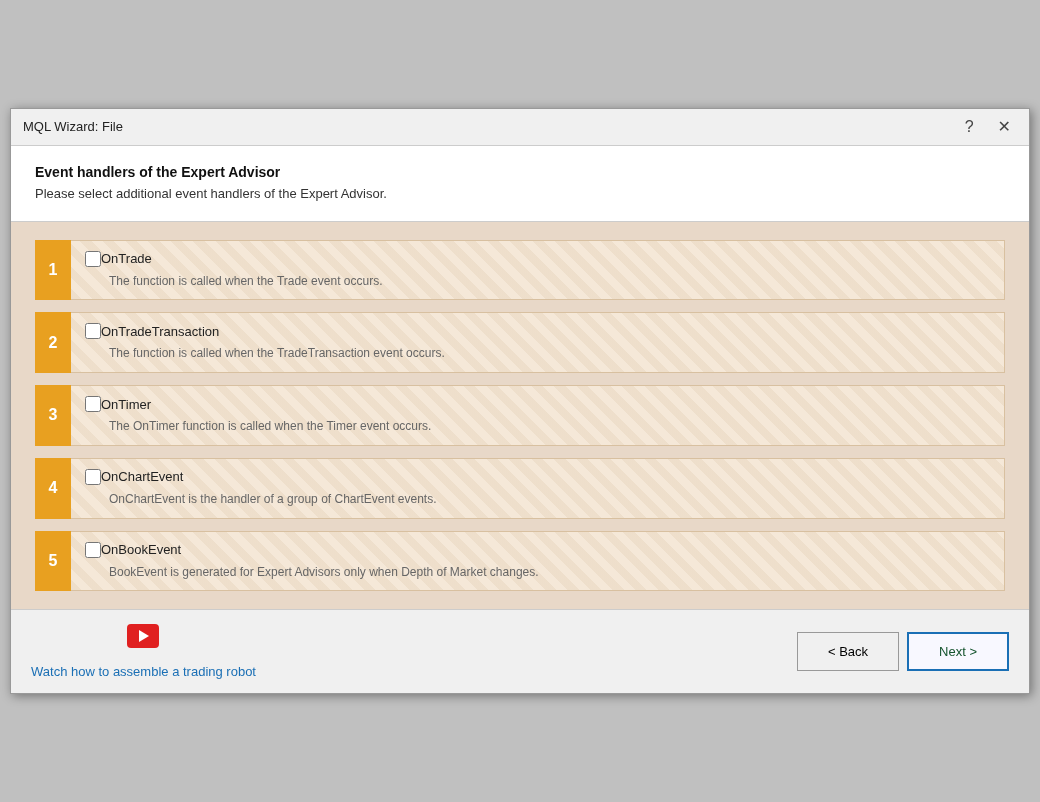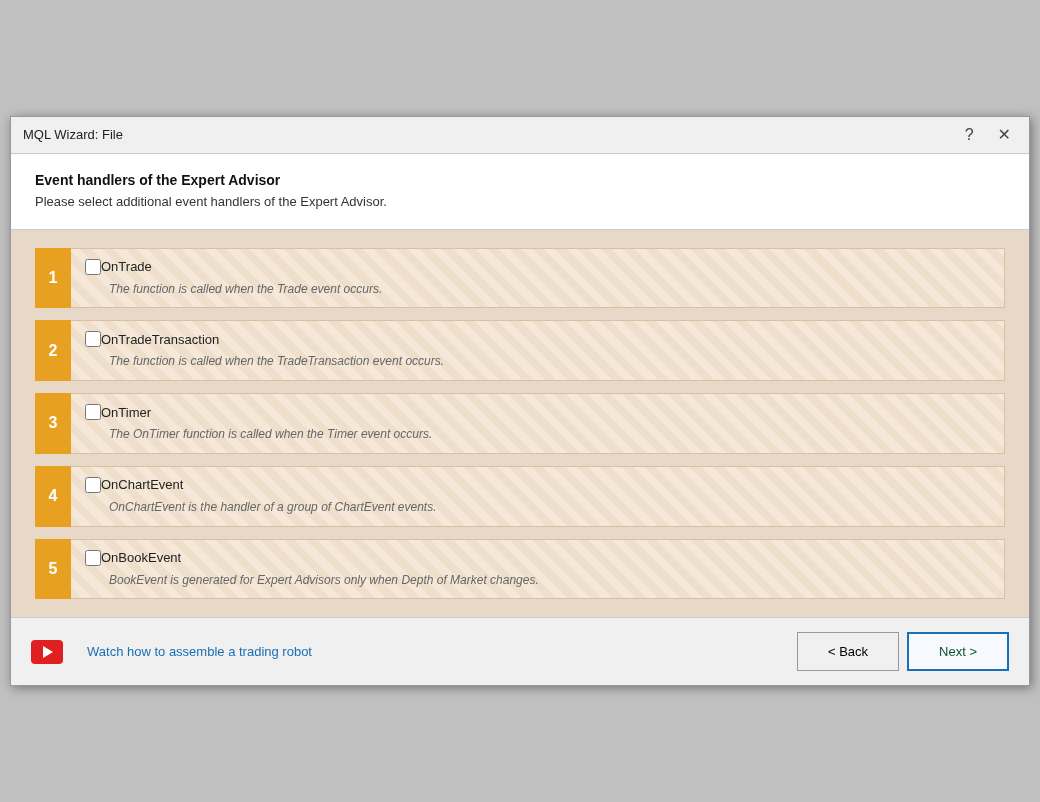--- a/index.html
+++ b/index.html
@@ -122,36 +122,36 @@
     .event-name {
       font-size: 13px;
       font-weight: normal;
       color: #222;
     }
     .event-desc {
       font-size: 12px;
       color: #666;
       padding-left: 24px;
       line-height: 1.4;
-      font-style: italic;
     }
     .footer-section {
       background: #f0f0f0;
       padding: 14px 20px;
       display: flex;
       align-items: center;
       justify-content: space-between;
     }
     .watch-link {
       display: flex;
       align-items: center;
-      gap: 24px;
+      gap: 16px;
       text-decoration: none;
       color: #1a6fb5;
       font-size: 13px;
+      flex-direction: column;
     }
     .youtube-icon {
       background: #e02020;
       border-radius: 4px;
       width: 32px;
       height: 24px;
       display: flex;
       align-items: center;
       justify-content: center;
     }

